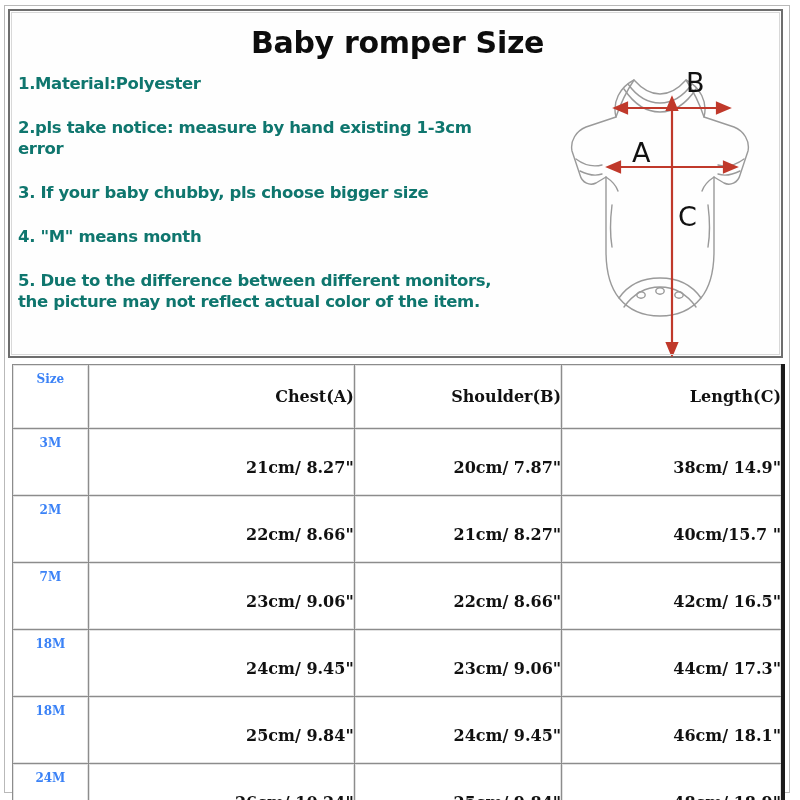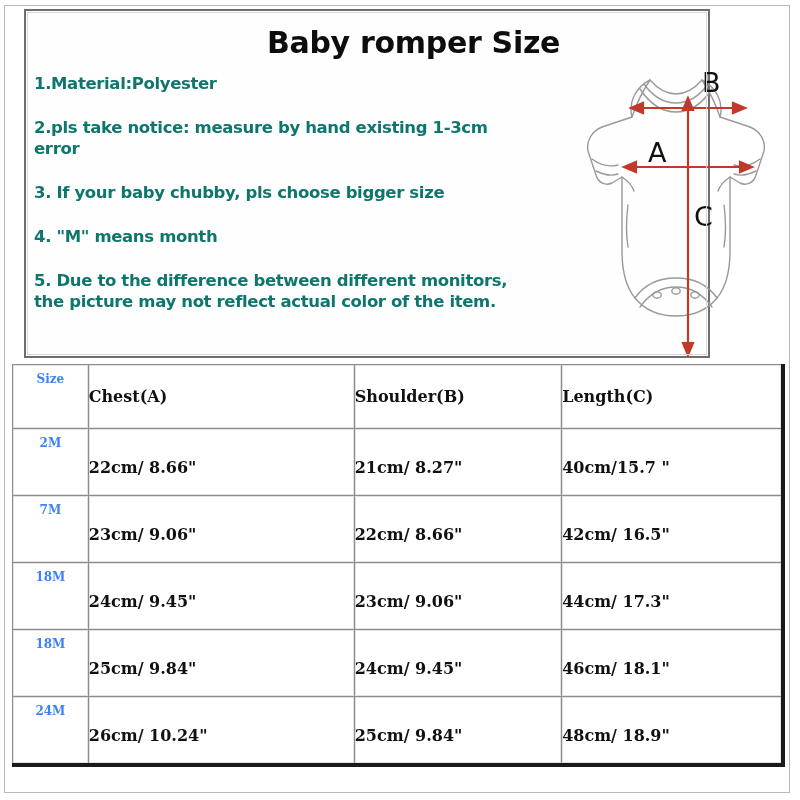--- a/index.html
+++ b/index.html
@@ -23,23 +23,23 @@
     top: 5px;
     width: 786px;
     height: 788px;
     border: 1px solid #b9b9b9;
     box-sizing: border-box;
   }
 
   
   #info-panel {
     position: absolute;
-    left: 24px;
+    left: 8px;
     top: 9px;
-    width: 686px;
+    width: 775px;
     height: 349px;
     box-sizing: border-box;
     border: 2px solid #6e6e6e;
     background: #fefefe;
   }
   #info-panel::after {
     content: "";
     position: absolute;
     left: 1px; top: 1px; right: 1px; bottom: 1px;
     border: 1px solid #d8d8d8;
@@ -123,21 +123,21 @@
   .size-cell {
     text-align: center;
     font-family: "DejaVu Serif", serif;
     font-weight: bold;
     font-size: 12px;
     color: #3b82f6;
     vertical-align: top !important;
     padding-top: 7px !important;
   }
   .head-cell, .val-cell {
-    text-align: left;
+    text-align: right;
     font-family: "DejaVu Serif", serif;
     font-weight: bold;
     font-size: 16px;
     color: #111111;
   }
   .val-cell { padding-top: 10px !important; }
 </style>
 </head>
 <body>
 
@@ -226,20 +226,26 @@
     </colgroup>
     <tbody>
       <tr>
         <td class="size-cell">Size</td>
         <td class="head-cell">Chest(A)</td>
         <td class="head-cell">Shoulder(B)</td>
         <td class="head-cell">Length(C)</td>
       </tr>
 
       <tr>
+        <td class="size-cell">3M</td>
+        <td class="val-cell">21cm/ 8.27"</td>
+        <td class="val-cell">20cm/ 7.87"</td>
+        <td class="val-cell">38cm/ 14.9"</td>
+      </tr>
+      <tr>
         <td class="size-cell">2M</td>
         <td class="val-cell">22cm/ 8.66"</td>
         <td class="val-cell">21cm/ 8.27"</td>
         <td class="val-cell">40cm/15.7 "</td>
       </tr>
       <tr>
         <td class="size-cell">7M</td>
         <td class="val-cell">23cm/ 9.06"</td>
         <td class="val-cell">22cm/ 8.66"</td>
         <td class="val-cell">42cm/ 16.5"</td>

